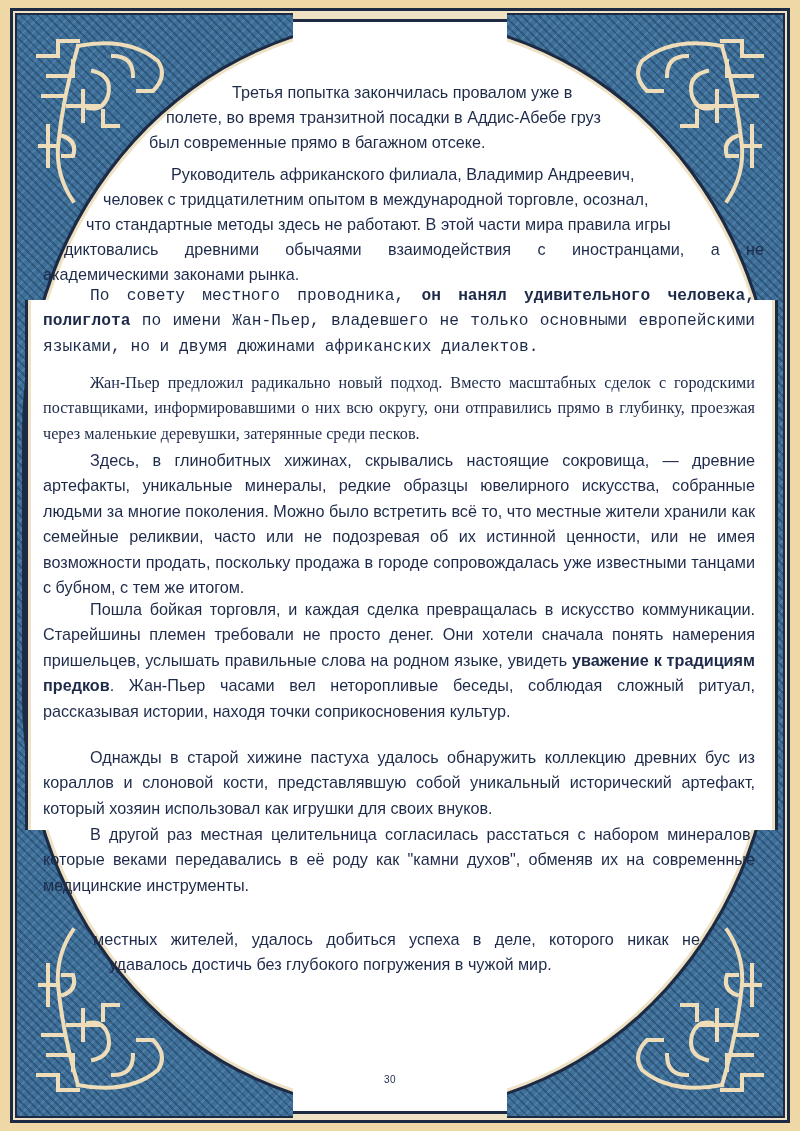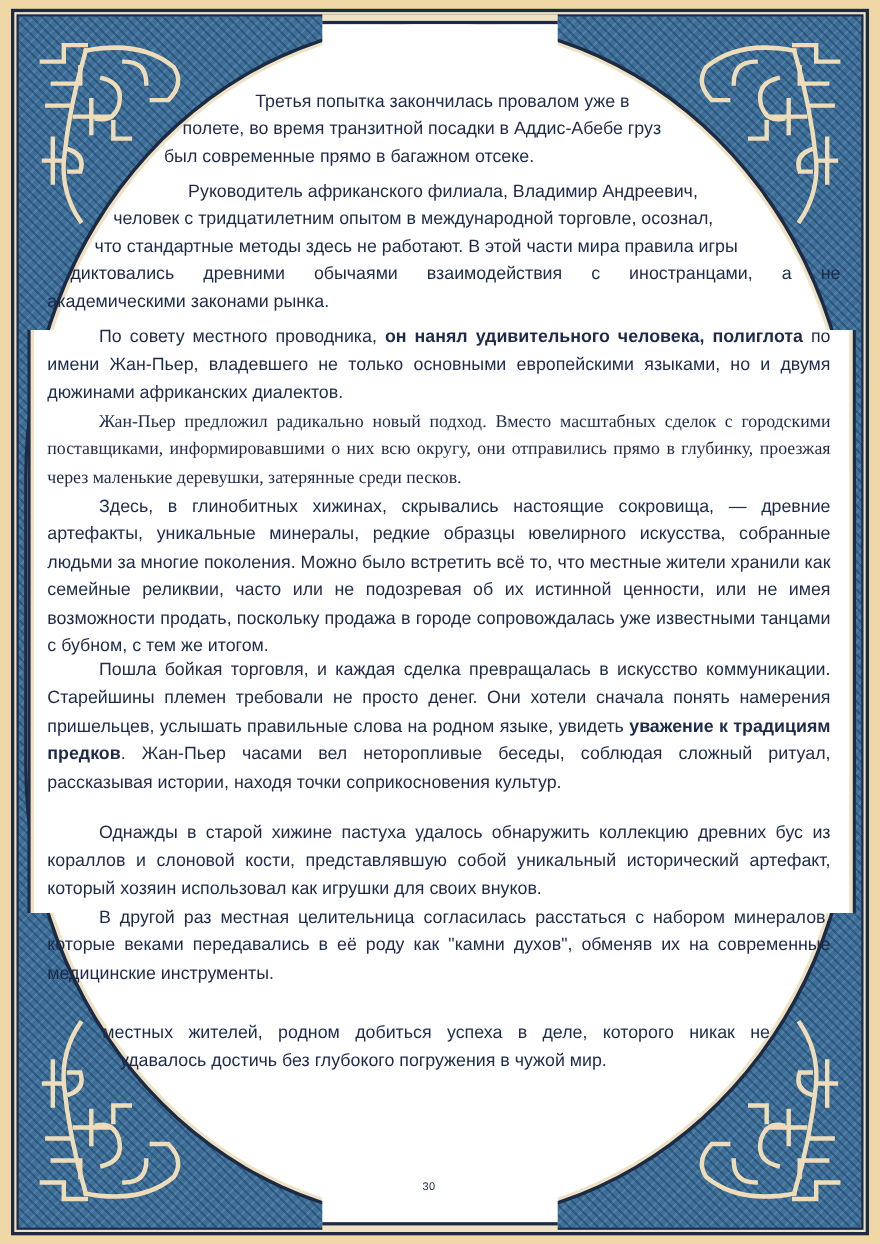--- a/index.html
+++ b/index.html
@@ -106,21 +106,21 @@
     <div class="line" style="left:232px; top:80px; width:390px;">Третья попытка закончилась провалом уже в</div>
     <div class="line" style="left:166px; top:105px;">полете, во время транзитной посадки в Аддис-Абебе груз</div>
     <div class="line" style="left:149px; top:130px;">был современные прямо в багажном отсеке.</div>
 
     <div class="line" style="left:171px; top:162px;">Руководитель африканского филиала, Владимир Андреевич,</div>
     <div class="line" style="left:103px; top:187px;">человек с тридцатилетним опытом в международной торговле, осознал,</div>
     <div class="line" style="left:86px; top:212px;">что стандартные методы здесь не работают. В этой части мира правила игры</div>
     <div class="line just" style="left:64px; top:237px; width:700px;">диктовались древними обычаями взаимодействия с иностранцами, а не</div>
     <div class="line" style="left:43px; top:262px;">академическими законами рынка.</div>
 
-    <div class="para" style="left:43px; top:294px; width:712px;">
+    <div class="para" style="left:43px; top:284px; width:712px;font-family:Liberation Mono, monospace;">
       <p class="ind"><span>По совету местного проводника, </span><b>он нанял удивительного человека, полиглота</b><span> по имени Жан-Пьер, владевшего не только основными европейскими языками, но и двумя дюжинами африканских диалектов.</span></p>
     </div>
 
     <div class="para" style="left:43px; top:371px; width:712px;font-family:Liberation Serif, serif;">
       <p class="ind">Жан-Пьер предложил радикально новый подход. Вместо масштабных сделок с городскими поставщиками, информировавшими о них всю округу, они отправились прямо в глубинку, проезжая через маленькие деревушки, затерянные среди песков.</p>
     </div>
 
     <div class="para" style="left:43px; top:448px; width:712px;">
       <p class="ind">Здесь, в глинобитных хижинах, скрывались настоящие сокровища, — древние артефакты, уникальные минералы, редкие образцы ювелирного искусства, собранные людьми за многие поколения. Можно было встретить всё то, что местные жители хранили как семейные реликвии, часто или не подозревая об их истинной ценности, или не имея возможности продать, поскольку продажа в городе сопровождалась уже известными танцами с бубном, с тем же итогом.</p>
     </div>
@@ -130,18 +130,18 @@
     </div>
 
     <div class="para" style="left:43px; top:745px; width:712px;">
       <p class="ind">Однажды в старой хижине пастуха удалось обнаружить коллекцию древних бус из кораллов и слоновой кости, представлявшую собой уникальный исторический артефакт, который хозяин использовал как игрушки для своих внуков.</p>
     </div>
 
     <div class="para" style="left:43px; top:822px; width:712px;">
       <p class="ind">В другой раз местная целительница согласилась расстаться с набором минералов, которые веками передавались в её роду как "камни духов", обменяв их на современные медицинские инструменты.</p>
     </div>
 
-    <div class="line just" style="left:93px; top:927px; width:607px;">местных жителей, родном добиться успеха в деле, которого никак не</div>
+    <div class="line just" style="left:93px; top:927px; width:607px;">местных жителей, удалось добиться успеха в деле, которого никак не</div>
     <div class="line" style="left:109px; top:952px;">удавалось достичь без глубокого погружения в чужой мир.</div>
   </div>
 
   <div class="page-number">30</div>
 </div>
 
 </body></html>

